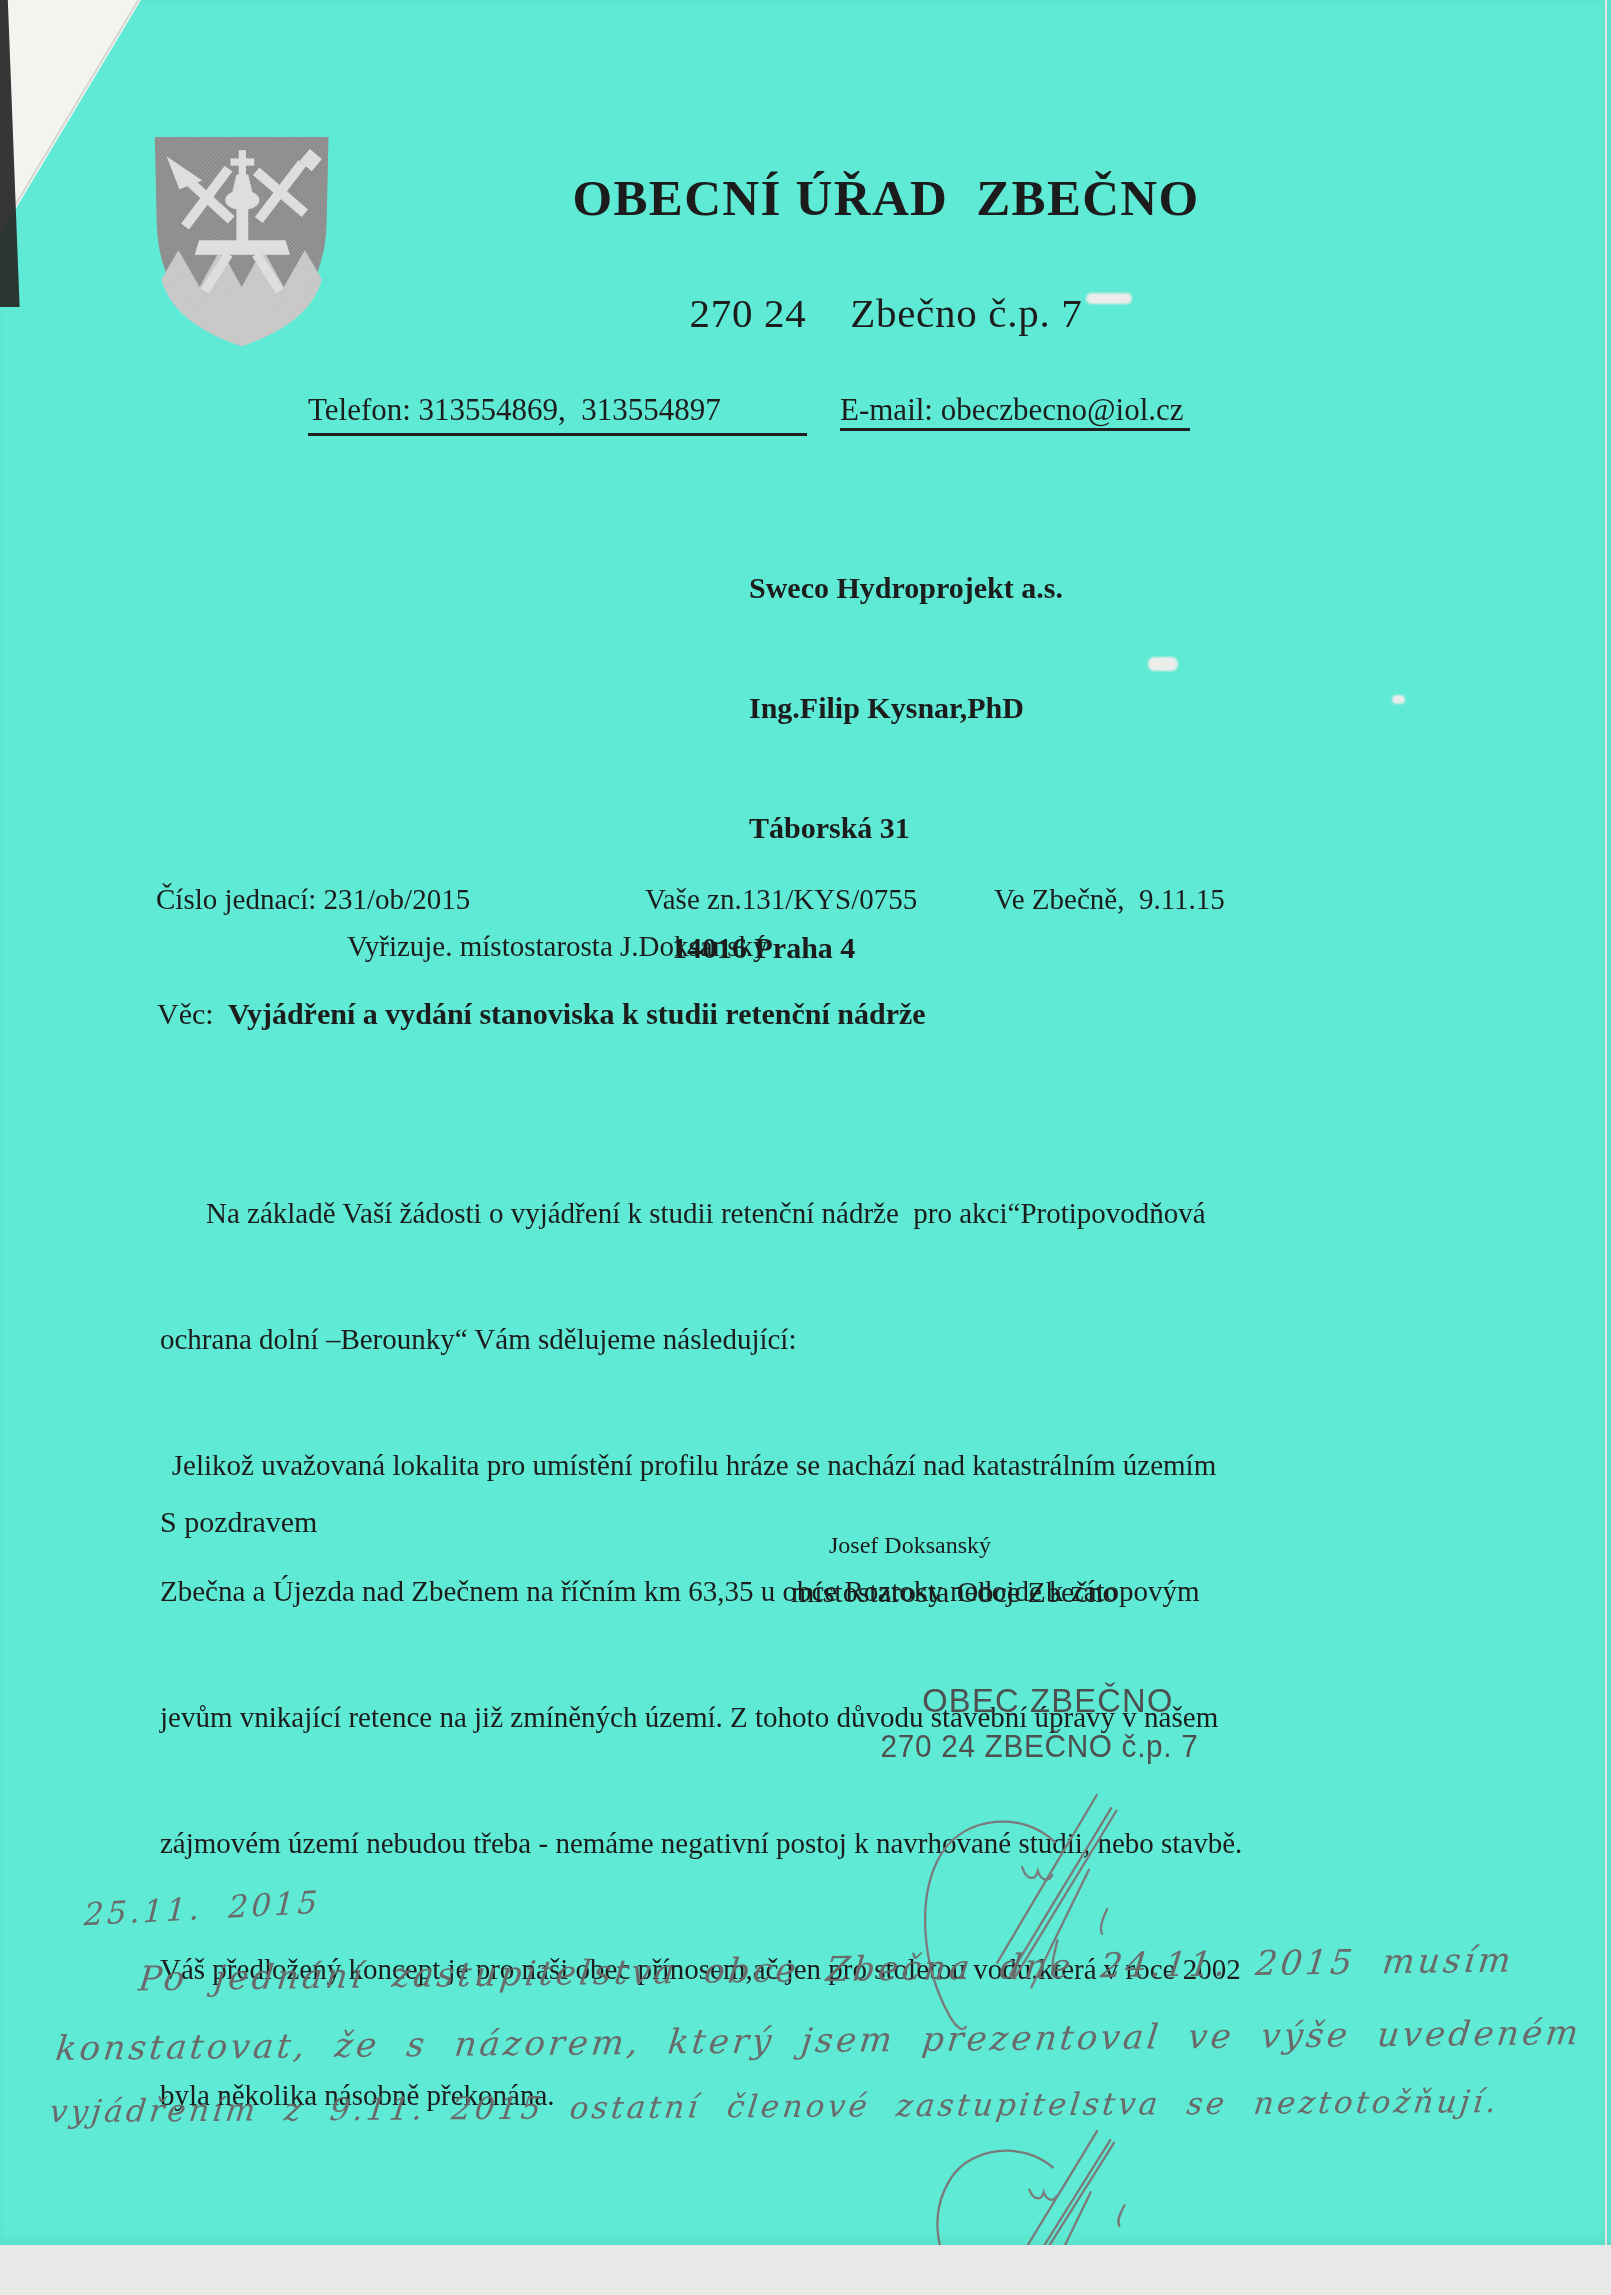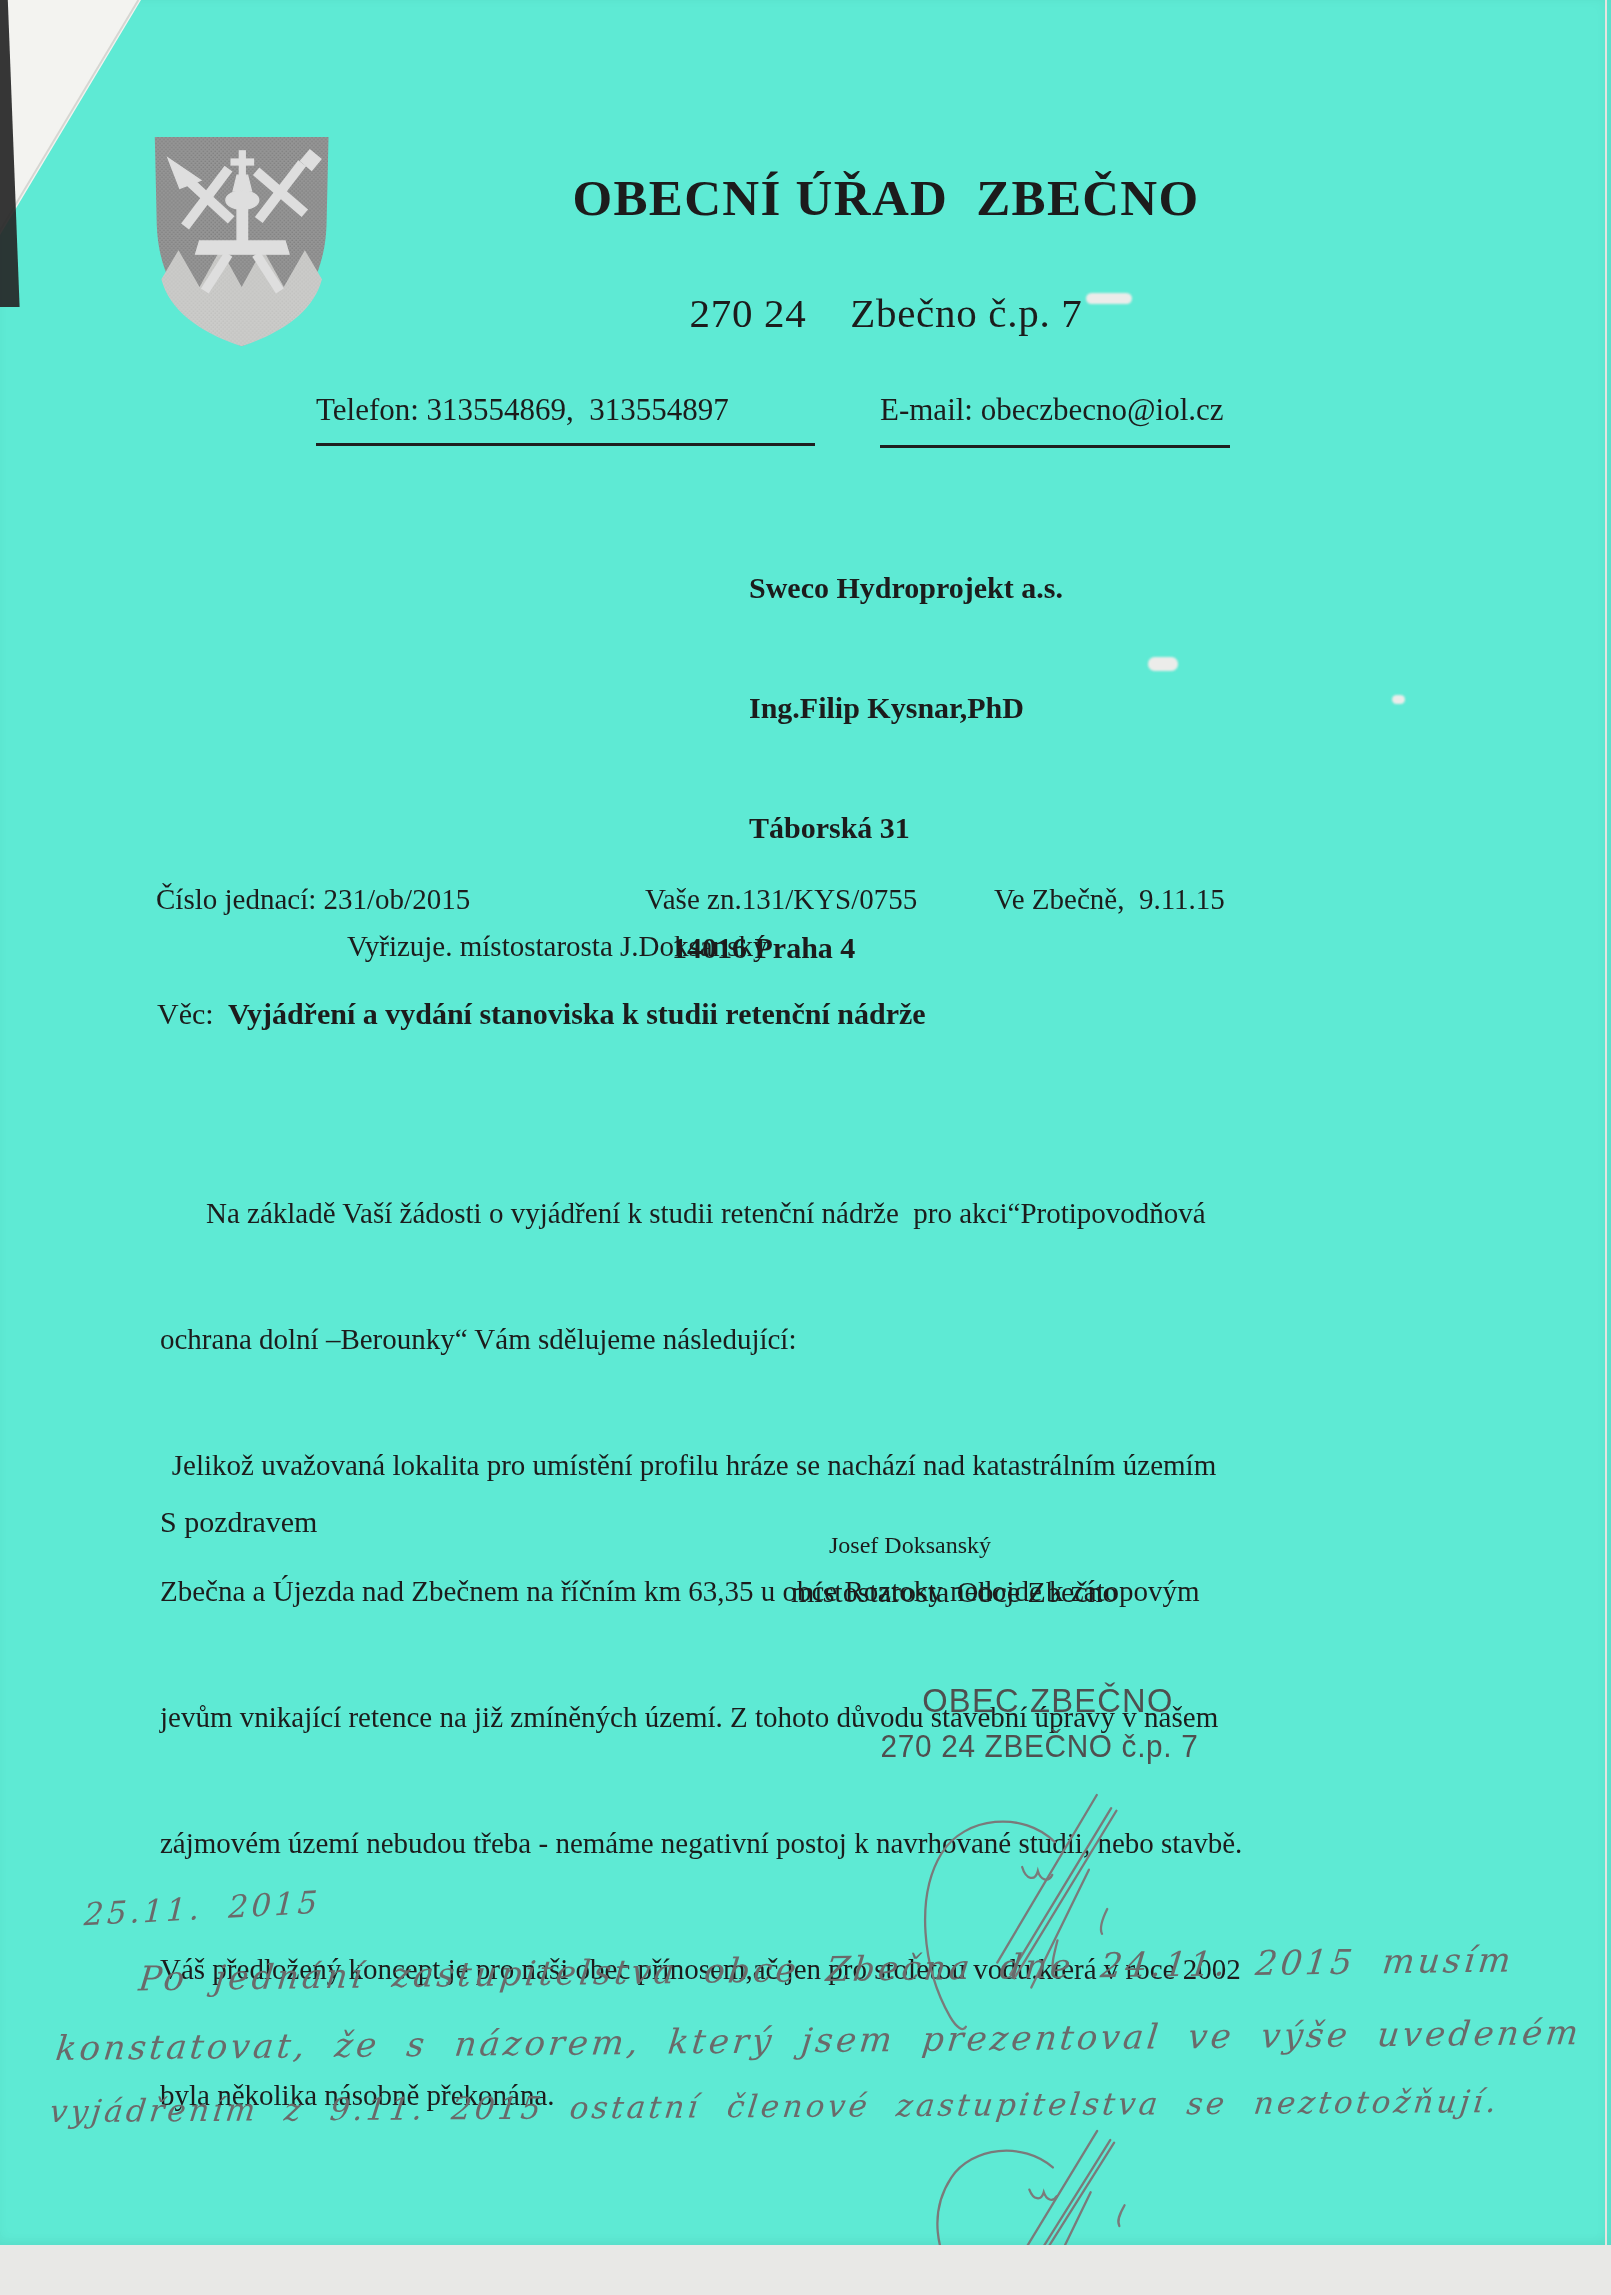--- a/index.html
+++ b/index.html
@@ -44,26 +44,26 @@
     font-size: 51px; font-weight: bold; letter-spacing: 1.3px;
   }
   .org-address {
     top: 289px; left: 654px; width: 464px; text-align: center;
     font-size: 41px; letter-spacing: 0.7px;
   }
 
   
   .contact { top: 392px; font-size: 31px; }
   .contact-telefon {
-    left: 316px; border-bottom: 3.3px solid #1f1f1f;
-    padding-right: 86px; padding-bottom: 15px;
+    left: 308px; border-bottom: 3.3px solid #1f1f1f;
+    padding-right: 86px; padding-bottom: 5px;
   }
   .contact-email {
-    left: 880px; border-bottom: 3.3px solid #1f1f1f;
-    padding-bottom: 17px; padding-right: 6.5px;
+    left: 840px; border-bottom: 3.3px solid #1f1f1f;
+    padding-bottom: 0; padding-right: 6.5px;
   }
 
   
   .recipient { top: 488px; left: 672px; font-size: 30px; font-weight: bold; line-height: 40px; }
   .recipient .indent { padding-left: 77px; }
 
   
   .ref { top: 883px; font-size: 29px; }
   .ref-cislo { left: 156px; }
   .ref-vase  { left: 645px; }

